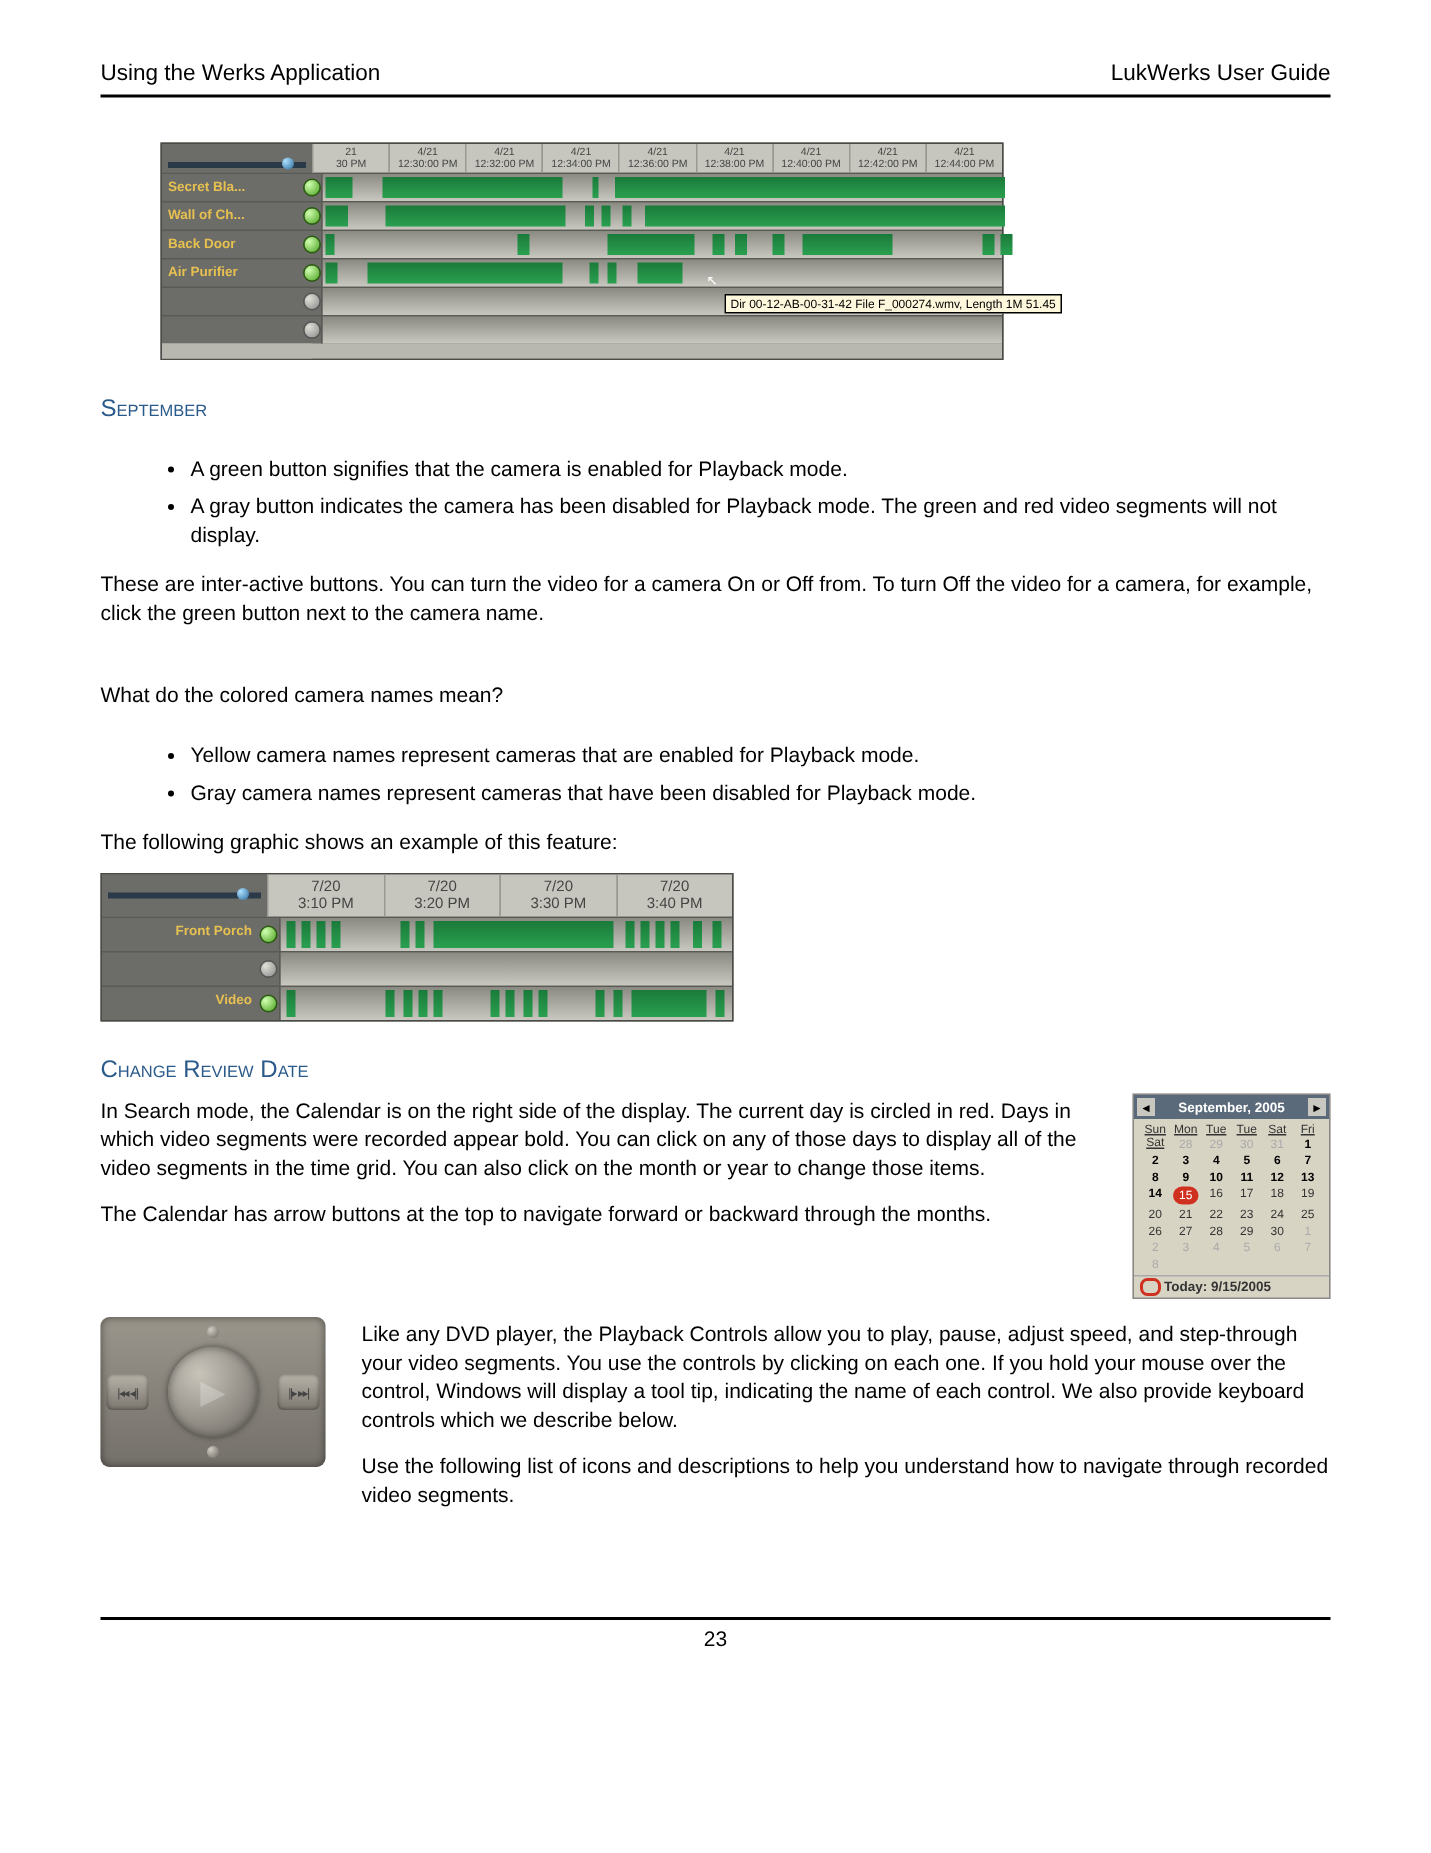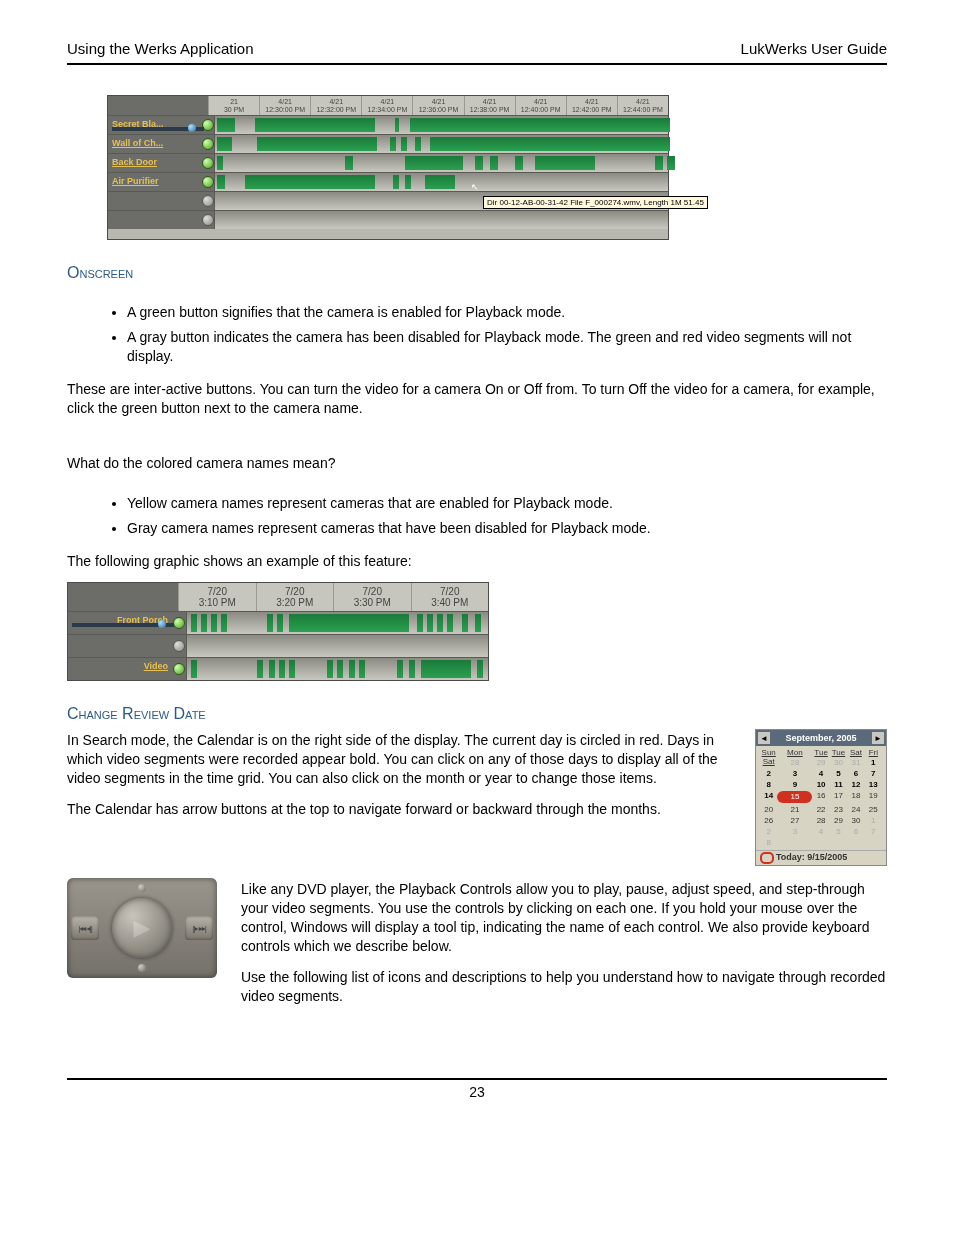--- a/index.html
+++ b/index.html
@@ -40,38 +40,38 @@
     margin: 26px 0 4px 0;
   }
   
   .tl {
     background: #6c6c68;
     border: 1px solid #4a4a46;
     font-size: 9px;
     color: #c8c8c0;
   }
   .tl1 { width: 560px; margin-left: 40px; }
-  .tl-head { display: flex; align-items: flex-end; }
+  .tl-head { display: flex; }
   .tl-namecol { flex: 0 0 100px; background: #6c6c68; position: relative; }
   .tl-slider {
     position: absolute; left: 4px; right: 4px; top: 12px;
     height: 4px; background: #2a3a48;
   }
   .tl-slider:before {
     content: ""; position: absolute; right: 8px; top: -3px;
     width: 8px; height: 8px; border-radius: 50%;
     background: radial-gradient(circle at 30% 30%, #aee0ff, #2a6a9a);
   }
   .tl-timecol { flex: 1; display: flex; }
   .tl-tick { flex: 1; text-align: center; padding: 2px 0; line-height: 1.1; color: #444; background: #c6c6be; border-left: 1px solid #9a9a92; font-size: 8px; }
   .tl1 .tl-tick { font-size: 7px; }
   .tl-row { display: flex; height: 18px; border-top: 1px solid #5a5a54; }
   .tl-name {
     flex: 0 0 88px; padding: 3px 2px 0 4px; font-size: 9px;
-    color: #e6c050; font-weight: bold; white-space: nowrap; overflow: hidden; text-decoration: underline;
+    color: #e6c050; font-weight: bold; white-space: nowrap; overflow: hidden;
   }
   .tl-name.gray { color: #a0a09a; margin-top: 48px; }
   .tl-dot {
     flex: 0 0 12px; display: flex; align-items: center; justify-content: center;
   }
   .dot-g, .dot-x {
     width: 10px; height: 10px; border-radius: 50%;
     background: radial-gradient(circle at 30% 30%, #d0ffb0, #4aa020);
     border: 1px solid #2a5a10;
   }
@@ -119,21 +119,21 @@
     display: flex; align-items: center; justify-content: center;
     color: #000; font-size: 8px; cursor: pointer;
   }
   .cal-grid { display: grid; grid-template-columns: repeat(6, 1fr); text-align: center; padding: 2px 4px; }
   .cal-grid .dh { text-decoration: underline; }
   .cal-grid .d { padding: 1px 0; }
   .cal-grid .dim { color: #aaa; }
   .cal-grid .bold { font-weight: bold; color: #000; }
   .cal-grid .today {
     background: #d03020; color: #fff; border-radius: 7px;
-    width: 35px; height: 12px; margin: 0 auto; line-height: 12px;
+    width: 17px; height: 12px; margin: 0 auto; line-height: 12px;
   }
   .cal-foot { border-top: 1px solid #aaa; padding: 1px 4px; font-weight: bold; font-size: 9px; }
   .cal-foot .ring {
     display: inline-block; width: 10px; height: 8px;
     border: 2px solid #d03020; border-radius: 5px; vertical-align: middle; margin-right: 2px;
   }
   
   .dial-wrap { float: left; width: 160px; margin: 6px 14px 20px 0; }
   .dial {
     width: 150px; height: 100px;
@@ -267,21 +267,21 @@
           <div class="dot-x"></div>
         </div>
         <div class="tl-track"></div>
       </div>
       <div class="tl-foot">
         <div class="tl-namecol"></div>
         <div style="flex: 1 1 0%;"></div>
       </div>
     </div>
 
-  <div class="section-label">Onscreen</div>
+  <div class="section-label">September</div>
   <ul>
     <li>A green button signifies that the camera is enabled for Playback mode.</li>
     <li>A gray button indicates the camera has been disabled for Playback mode.  The green and red video segments  will not display.</li>
   </ul>
   <p>These are inter-active buttons.  You can turn the video for a camera On or Off from.  To turn Off the video for a camera, for example, click the green button next to the camera name.</p>
   <br>
   <p>What do the colored camera names mean?</p>
   <ul>
     <li>Yellow camera names represent cameras that are enabled for Playback mode.</li>
     <li>Gray camera names represent cameras that have been disabled for Playback mode.</li>

